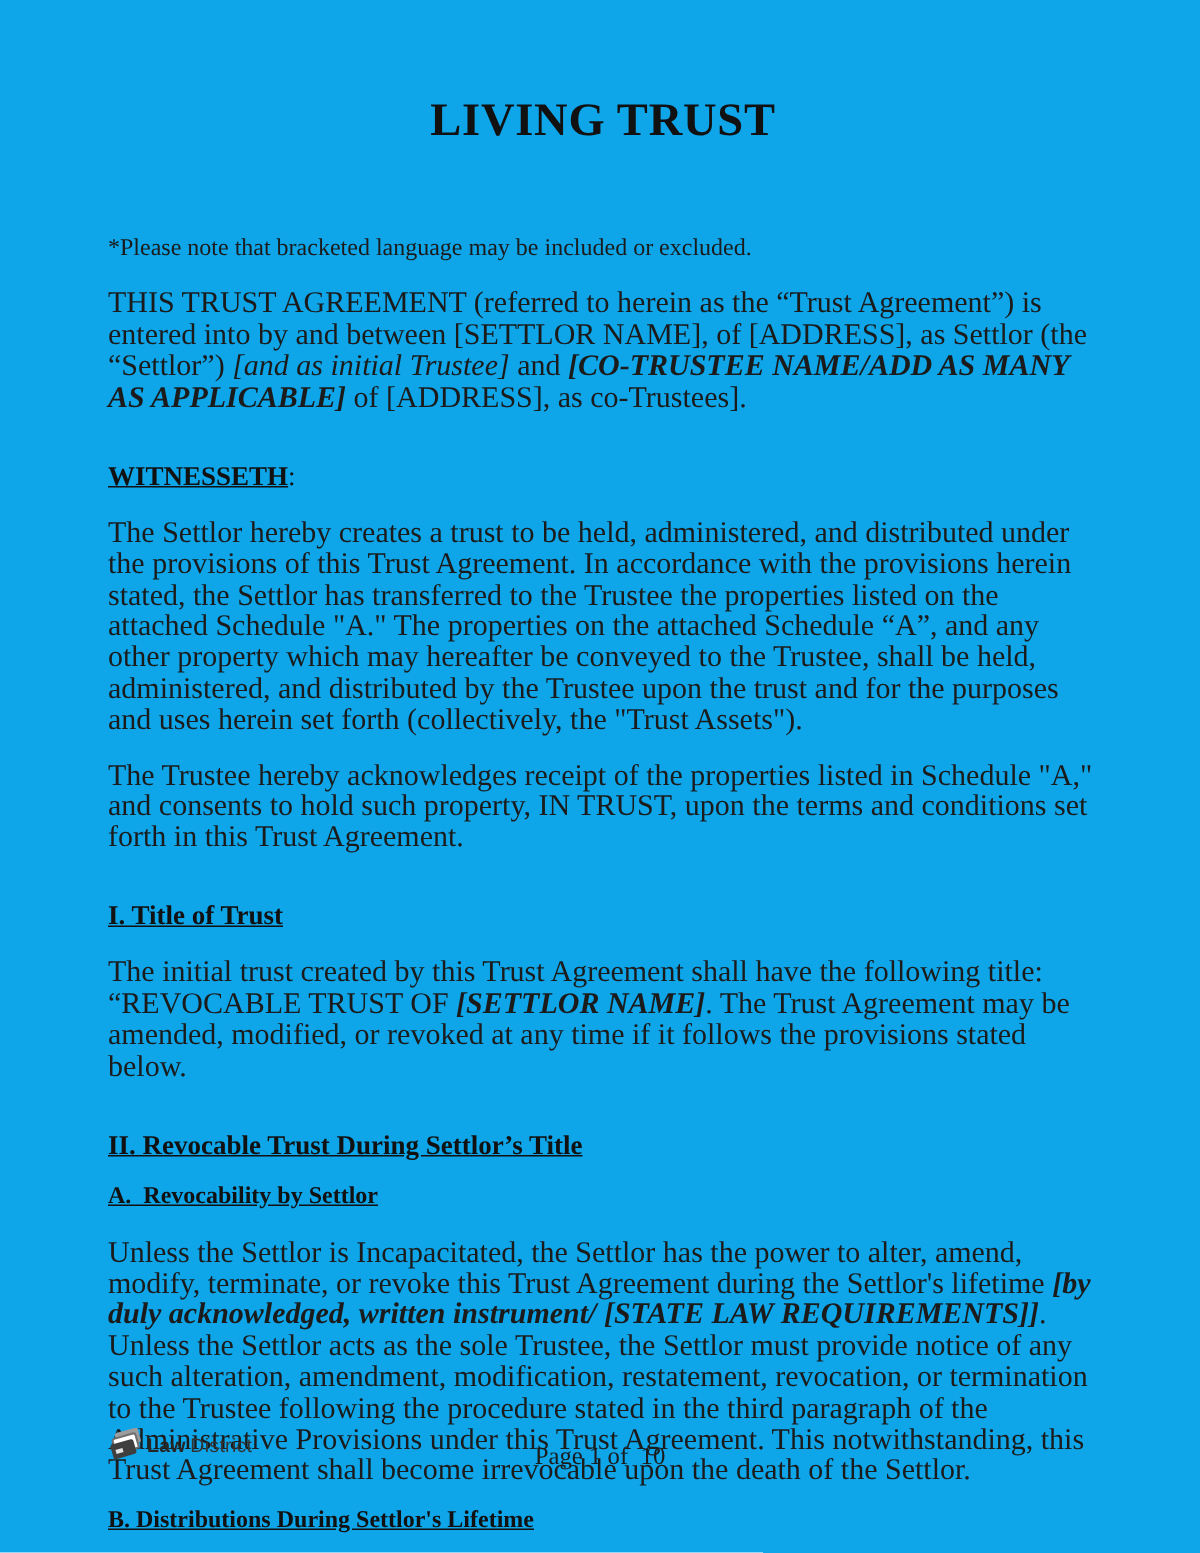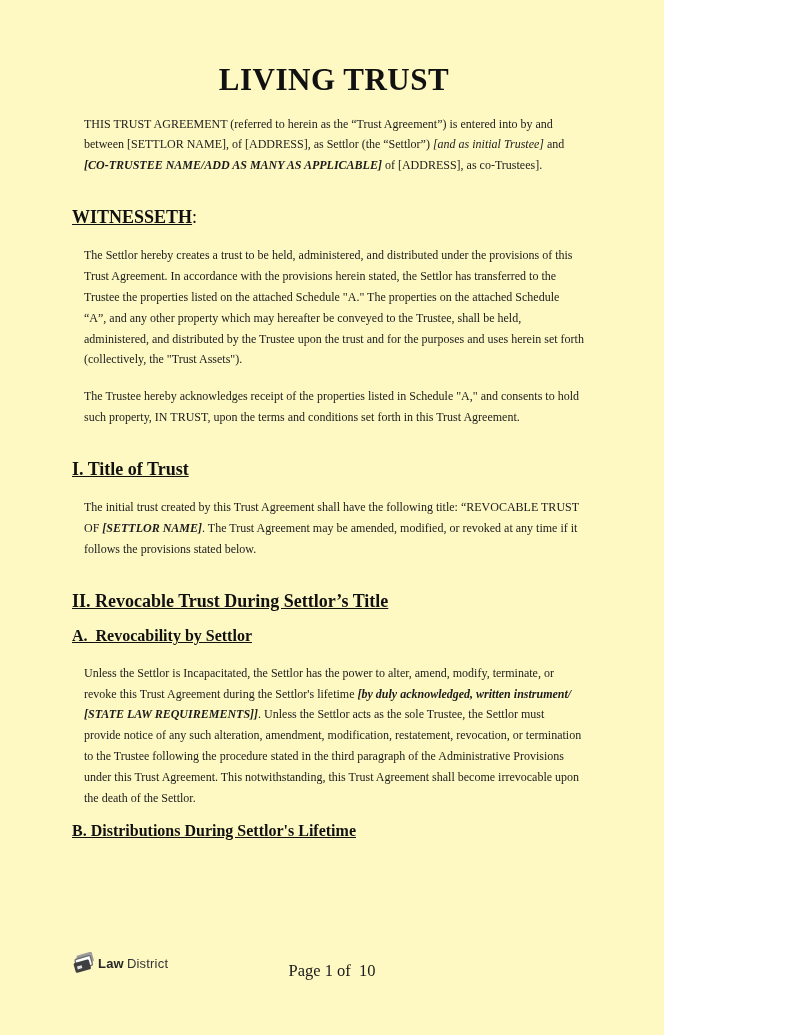--- a/index.html
+++ b/index.html
@@ -1,29 +1,29 @@
 <!DOCTYPE html>
 <html><head>
 <meta charset="utf-8">
 <style>
   html, body { margin:0; padding:0; background:#ffffff; }
   .page {
-    width:664px; height:1035px; position:relative; overflow:hidden;
-    background:#fef9c3; box-sizing:border-box;
+    width:800px; height:1035px; position:relative; overflow:hidden;
+    background:#0ea5e9; box-sizing:border-box;
     padding:0 68px 0 72px;
     font-family:"Liberation Serif", serif;
     color:#1b1b1b;
   }
   .doc-title {
     margin:62px 0 0; text-align:center;
     font-size:31px; font-weight:700; letter-spacing:0.5px;
     line-height:1.15; color:#111;
   }
   .note  { margin:58px 0 0; font-size:16px; line-height:20.8px; }
-  .para  { margin:16px 12px 0; font-size:12px; line-height:20.8px; text-align:left; }
+  .para  { margin:16px 0 0; font-size:20px; line-height:20.8px; text-align:left; }
   .sec-h { margin:30px 0 0; font-size:18px; font-weight:700; line-height:1.3; color:#111; }
   .sub-h { margin:13px 0 0; font-size:16px; font-weight:700; line-height:1.3; color:#111; }
   .sec-h .run-n { font-weight:400; }
   .run-i  { font-style:italic; }
   .run-b  { font-weight:700;text-decoration:underline; }
   .run-bi { font-weight:700; font-style:italic; }
 
   .footer {
     position:absolute; left:72px; right:68px; top:950px; height:40px;
   }
@@ -41,20 +41,21 @@
   }
 </style>
 </head>
 <body>
 
 <div class="page">
 
   <h1 class="doc-title">LIVING TRUST</h1>
 
   <div>
+      <p class="note"><span class="run-n">*Please note that bracketed language may be included or excluded.</span></p>
       <p class="para"><span class="run-n">THIS TRUST AGREEMENT (referred to herein as the “Trust Agreement”) is entered into by and between [SETTLOR NAME], of [ADDRESS], as Settlor (the “Settlor”) </span><span class="run-i">[and as initial Trustee]</span><span class="run-n"> and </span><span class="run-bi">[CO-TRUSTEE NAME/ADD AS MANY AS APPLICABLE]</span><span class="run-n"> of [ADDRESS], as co-Trustees].</span></p>
       <h2 class="sec-h"><span class="run-b">WITNESSETH</span><span class="run-n">:</span></h2>
       <p class="para"><span class="run-n">The Settlor hereby creates a trust to be held, administered, and distributed under the provisions of this Trust Agreement. In accordance with the provisions herein stated, the Settlor has transferred to the Trustee the properties listed on the attached Schedule "A." The properties on the attached Schedule “A”, and any other property which may hereafter be conveyed to the Trustee, shall be held, administered, and distributed by the Trustee upon the trust and for the purposes and uses herein set forth (collectively, the "Trust Assets").</span></p>
       <p class="para"><span class="run-n">The Trustee hereby acknowledges receipt of the properties listed in Schedule "A," and consents to hold such property, IN TRUST, upon the terms and conditions set forth in this Trust Agreement.</span></p>
       <h2 class="sec-h"><span class="run-b">I. Title of Trust</span></h2>
       <p class="para"><span class="run-n">The initial trust created by this Trust Agreement shall have the following title: “REVOCABLE TRUST OF </span><span class="run-bi">[SETTLOR NAME]</span><span class="run-n">. The Trust Agreement may be amended, modified, or revoked at any time if it follows the provisions stated below.</span></p>
       <h2 class="sec-h"><span class="run-b">II. Revocable Trust During Settlor’s Title</span></h2>
       <h2 class="sub-h"><span class="run-b">A. &nbsp;Revocability by Settlor</span></h2>
       <p class="para"><span class="run-n">Unless the Settlor is Incapacitated, the Settlor has the power to alter, amend, modify, terminate, or revoke this Trust Agreement during the Settlor's lifetime </span><span class="run-bi">[by duly acknowledged, written instrument/ [STATE LAW REQUIREMENTS]]</span><span class="run-n">. Unless the Settlor acts as the sole Trustee, the Settlor must provide notice of any such alteration, amendment, modification, restatement, revocation, or termination to the Trustee following the procedure stated in the third paragraph of the Administrative Provisions under this Trust Agreement. This notwithstanding, this Trust Agreement shall become irrevocable upon the death of the Settlor.</span></p>
       <h2 class="sub-h"><span class="run-b">B. Distributions During Settlor's Lifetime</span></h2>

